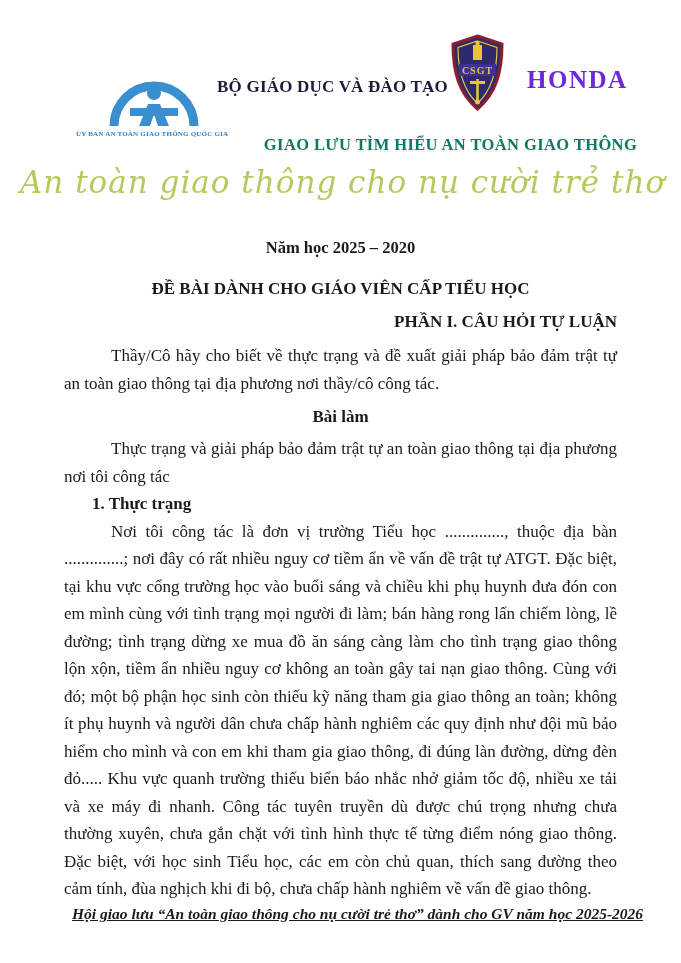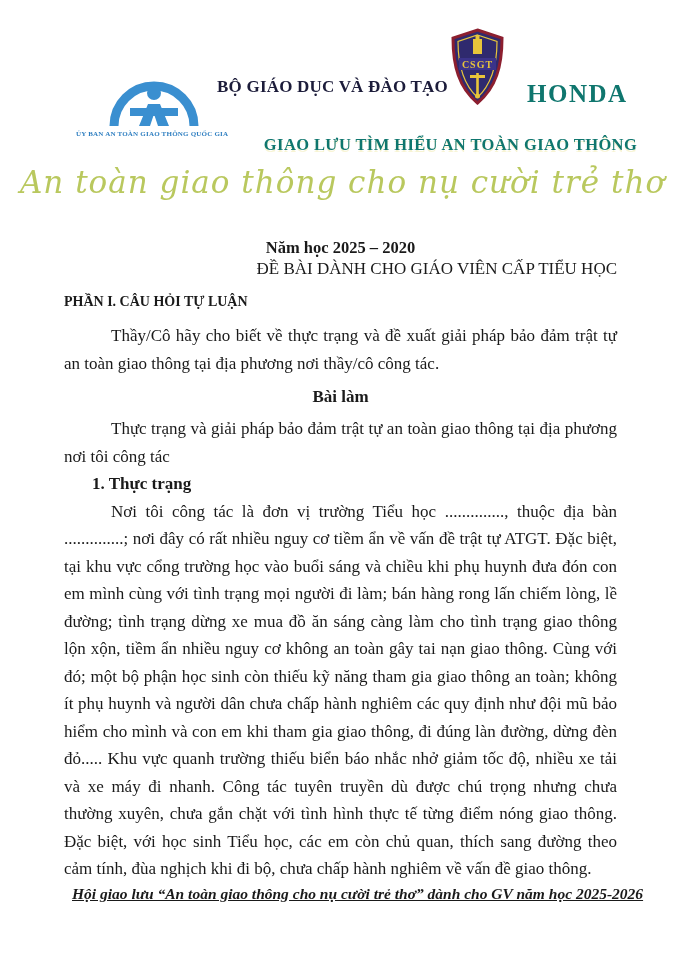--- a/index.html
+++ b/index.html
@@ -17,44 +17,44 @@
   .committee svg{display:block;margin:0 auto;}
   .committee-caption{
     margin-top:2px;font-size:7px;font-weight:bold;color:#2f7fc1;
     letter-spacing:.2px;white-space:nowrap;
   }
   .ministry{
     position:absolute;left:216px;top:77px;width:232px;
     font-size:17px;font-weight:bold;color:#1c1c3a;
     text-align:right;letter-spacing:.2px;white-space:nowrap;
   }
-  .badge{position:absolute;left:449px;top:28px;}
+  .badge{position:absolute;left:449px;top:34px;}
   .honda{
-    position:absolute;left:527px;top:80px;
-    font-size:25px;font-weight:800;color:#0f766e;
+    position:absolute;left:527px;top:66px;
+    font-size:25px;font-weight:800;color:#6d28d9;
     letter-spacing:1.5px;font-family:"Liberation Serif", serif;
   }
   .event-title{
     position:absolute;left:230px;right:10px;top:135px;
     text-align:center;font-size:16.5px;font-weight:bold;
     color:#0f766e;letter-spacing:.4px;white-space:nowrap;
     text-shadow:0 2px 0 rgba(238,230,160,.45);
   }
   .slogan{
     position:absolute;left:4px;right:0;top:164px;
     text-align:center;
     font-family:"DejaVu Serif", serif;
     font-style:italic;
     font-size:31px;color:#b9c85e;letter-spacing:1px;
   }
   
   .content{position:absolute;left:64px;right:64px;top:0;}
   .school-year{margin-top:237px;text-align:center;font-weight:bold;font-size:16.5px;line-height:21px;}
-  .exam-title{text-align:right;font-weight:normal;font-size:17px;line-height:21px;}
-  .part-heading{margin-top:12px;text-align:left;font-weight:bold;font-size:14px;line-height:21px;}
+  .exam-title{text-align:center;font-weight:bold;font-size:17px;line-height:21px;margin-top:20px;}
+  .part-heading{margin-top:12px;text-align:right;font-weight:bold;font-size:17px;line-height:21px;}
   .para{
     font-size:17px;line-height:27.5px;text-align:justify;
     text-indent:47px;margin:0;
   }
   .question{margin-top:10px;}
   .essay-heading{margin-top:9px;text-align:center;font-weight:bold;font-size:17px;line-height:21px;}
   .intro{margin-top:8px;}
   .section-heading{font-weight:bold;font-size:17px;line-height:27.5px;margin:0 0 0 28px;}
   .footer-note{
     margin-top:2px;padding-left:8px;

